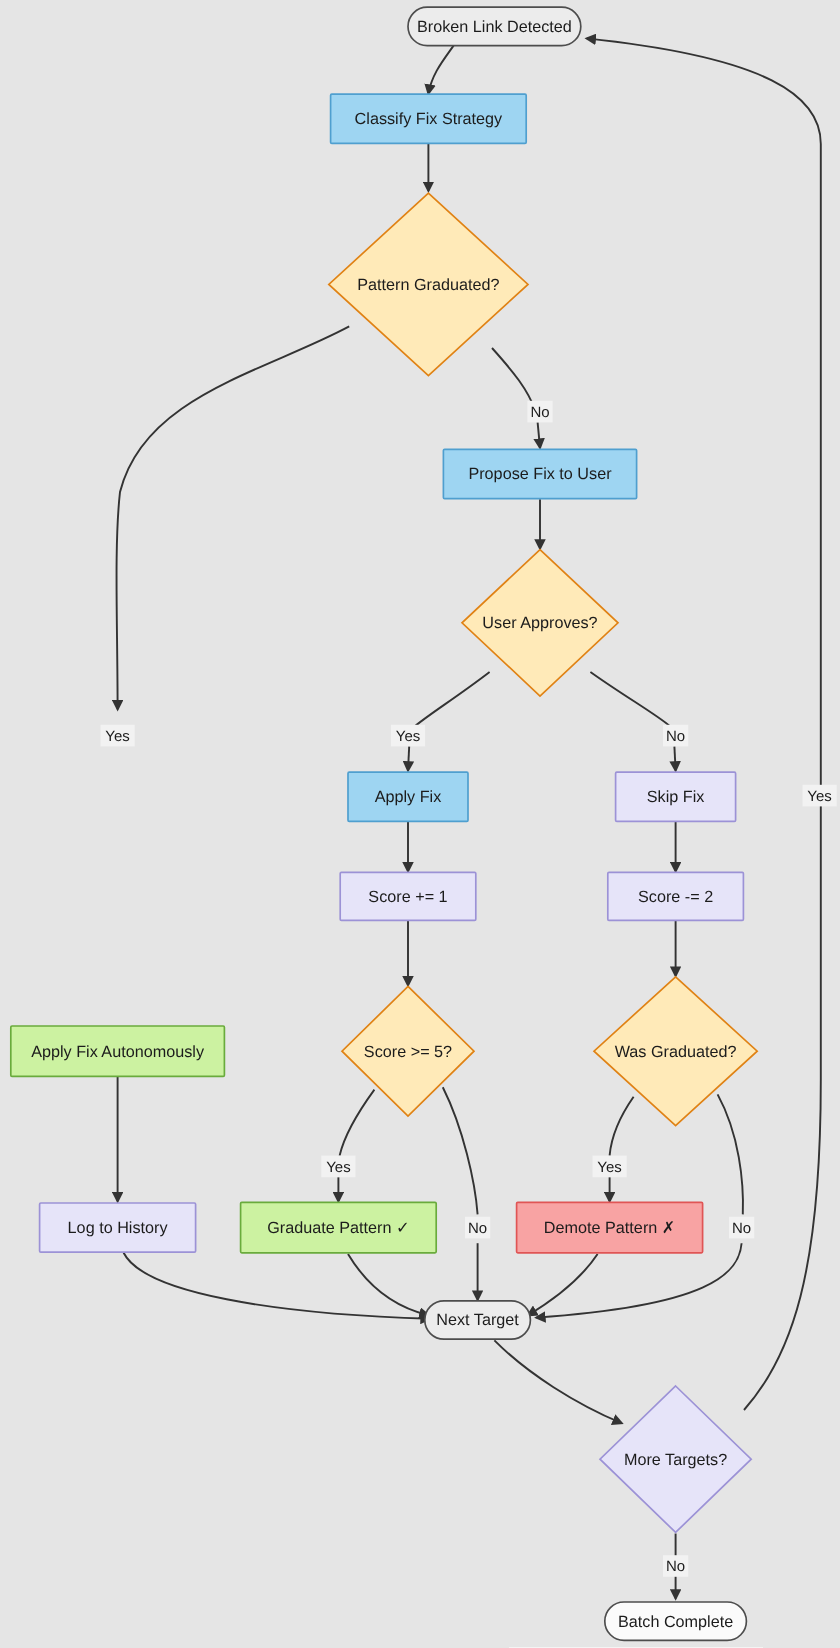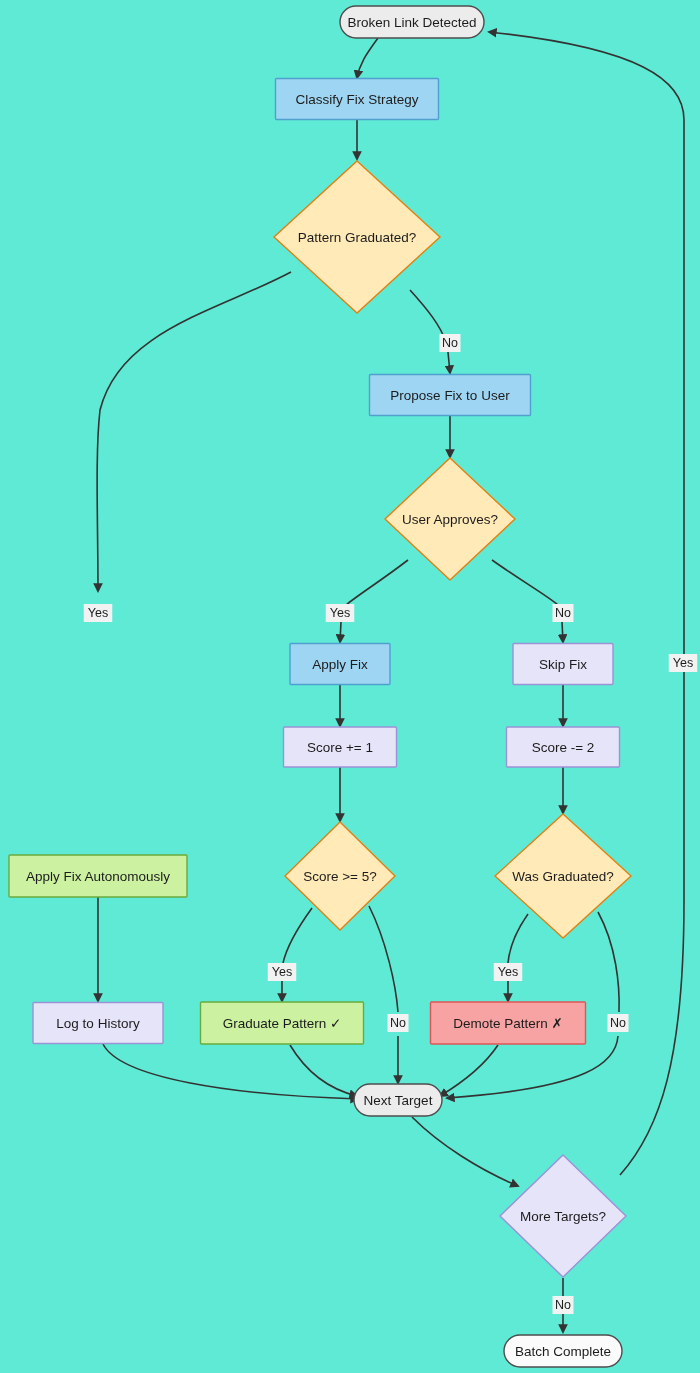--- a/index.html
+++ b/index.html
@@ -7,21 +7,21 @@
     padding: 0;
     background: #ffffff;
   }
   body {
     font-family: "Liberation Sans", "DejaVu Sans", sans-serif;
   }
   #diagram-root {
     position: relative;
     width: 700px;
     height: 1373px;
-    background: #5eead4;
+    background: #e5e5e5;
     overflow: hidden;
   }
   svg.flow-svg {
     position: absolute;
     top: 0;
     left: 0;
     width: 700px;
     height: 1373px;
   }
   .node-text {

